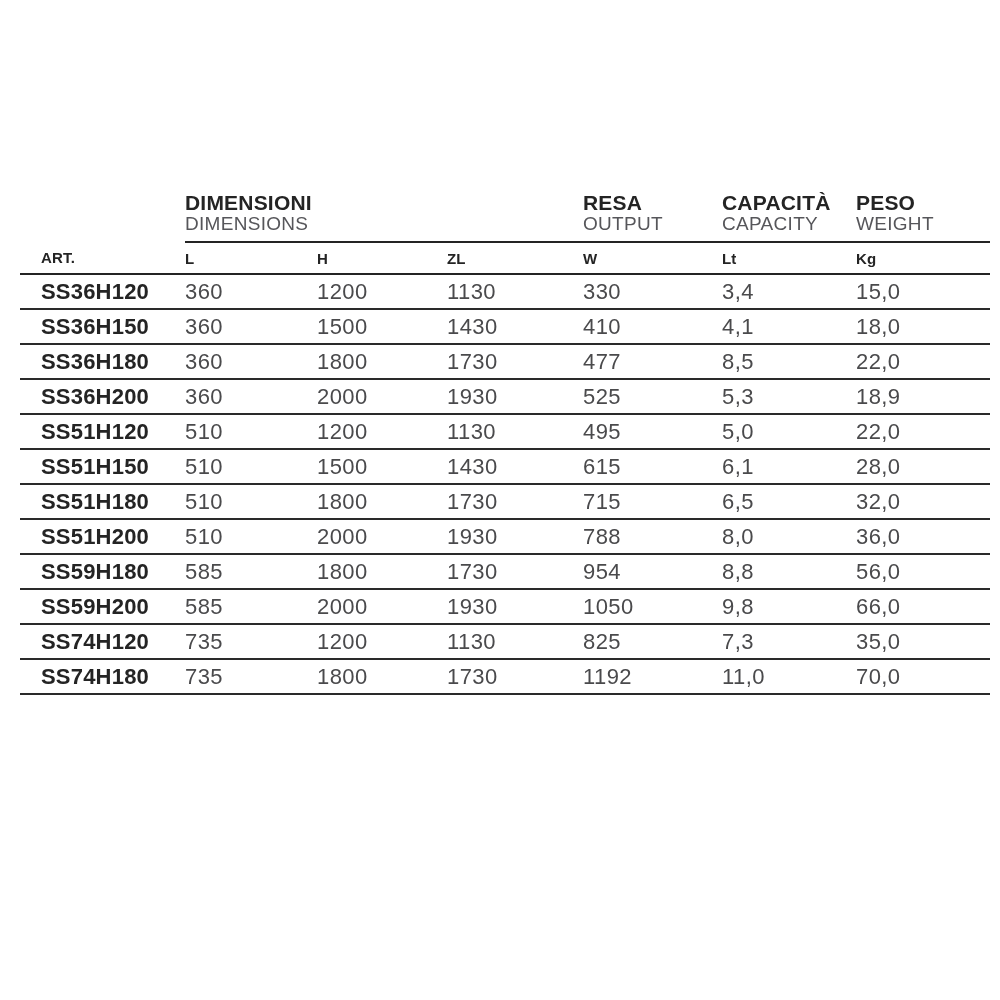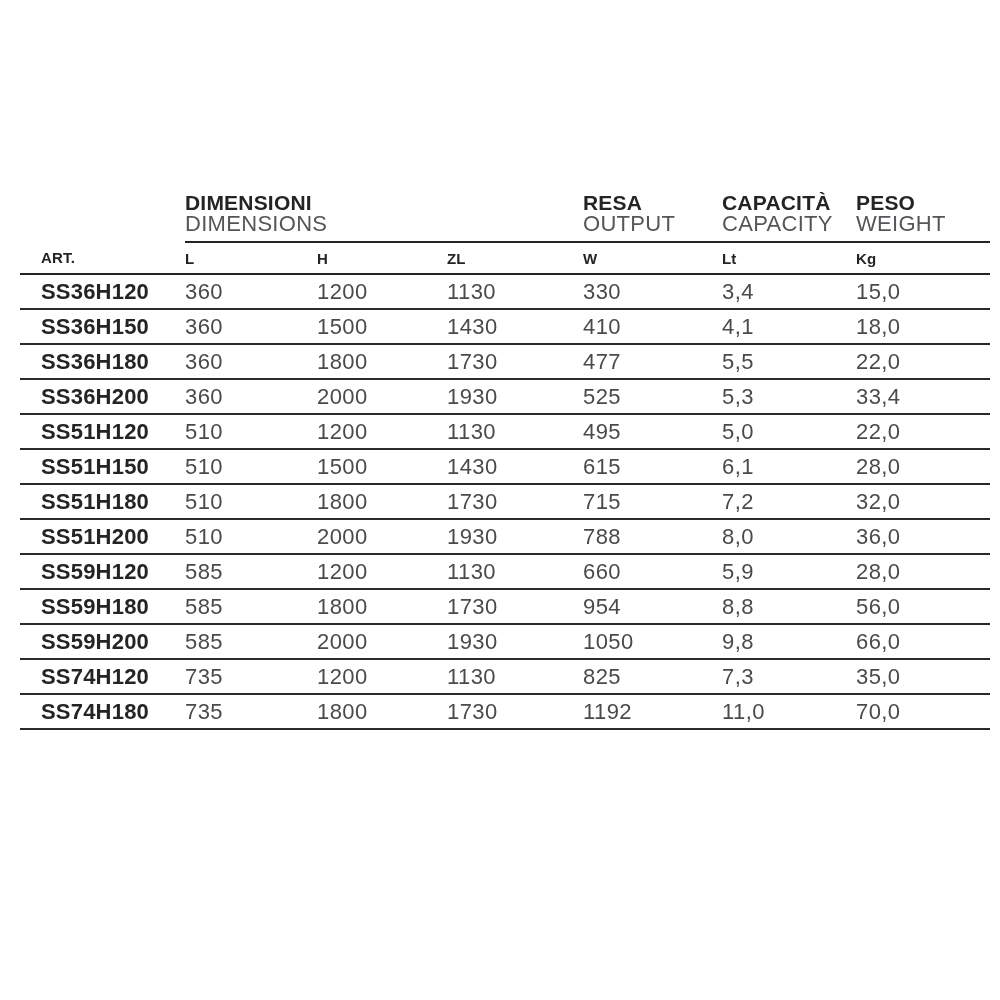--- a/index.html
+++ b/index.html
@@ -38,21 +38,21 @@
     border-bottom: none;
   }
   .g-title {
     font-size: 21px;
     line-height: 21px;
     font-weight: bold;
     color: #242424;
     letter-spacing: 0.2px;
   }
   .g-sub {
-    font-size: 22px;
+    font-size: 19px;
     line-height: 21px;
     font-weight: normal;
     color: #56565a;
     letter-spacing: 0.3px;
   }
   
   tr.cols-row th {
     height: 30px;
     vertical-align: middle;
     text-align: left;
@@ -149,31 +149,31 @@
     <td class="c-val">410</td>
     <td class="c-val">4,1</td>
     <td class="c-val">18,0</td>
   </tr>
         <tr>
     <td class="c-art">SS36H180</td>
     <td class="c-val">360</td>
     <td class="c-val">1800</td>
     <td class="c-val">1730</td>
     <td class="c-val">477</td>
-    <td class="c-val">5,5</td>
+    <td class="c-val">8,5</td>
     <td class="c-val">22,0</td>
   </tr>
         <tr>
     <td class="c-art">SS36H200</td>
     <td class="c-val">360</td>
     <td class="c-val">2000</td>
     <td class="c-val">1930</td>
     <td class="c-val">525</td>
     <td class="c-val">5,3</td>
-    <td class="c-val">33,4</td>
+    <td class="c-val">18,9</td>
   </tr>
         <tr>
     <td class="c-art">SS51H120</td>
     <td class="c-val">510</td>
     <td class="c-val">1200</td>
     <td class="c-val">1130</td>
     <td class="c-val">495</td>
     <td class="c-val">5,0</td>
     <td class="c-val">22,0</td>
   </tr>
@@ -185,40 +185,31 @@
     <td class="c-val">615</td>
     <td class="c-val">6,1</td>
     <td class="c-val">28,0</td>
   </tr>
         <tr>
     <td class="c-art">SS51H180</td>
     <td class="c-val">510</td>
     <td class="c-val">1800</td>
     <td class="c-val">1730</td>
     <td class="c-val">715</td>
-    <td class="c-val">7,2</td>
+    <td class="c-val">6,5</td>
     <td class="c-val">32,0</td>
   </tr>
         <tr>
     <td class="c-art">SS51H200</td>
     <td class="c-val">510</td>
     <td class="c-val">2000</td>
     <td class="c-val">1930</td>
     <td class="c-val">788</td>
     <td class="c-val">8,0</td>
     <td class="c-val">36,0</td>
-  </tr>
-        <tr>
-    <td class="c-art">SS59H120</td>
-    <td class="c-val">585</td>
-    <td class="c-val">1200</td>
-    <td class="c-val">1130</td>
-    <td class="c-val">660</td>
-    <td class="c-val">5,9</td>
-    <td class="c-val">28,0</td>
   </tr>
         <tr>
     <td class="c-art">SS59H180</td>
     <td class="c-val">585</td>
     <td class="c-val">1800</td>
     <td class="c-val">1730</td>
     <td class="c-val">954</td>
     <td class="c-val">8,8</td>
     <td class="c-val">56,0</td>
   </tr>

